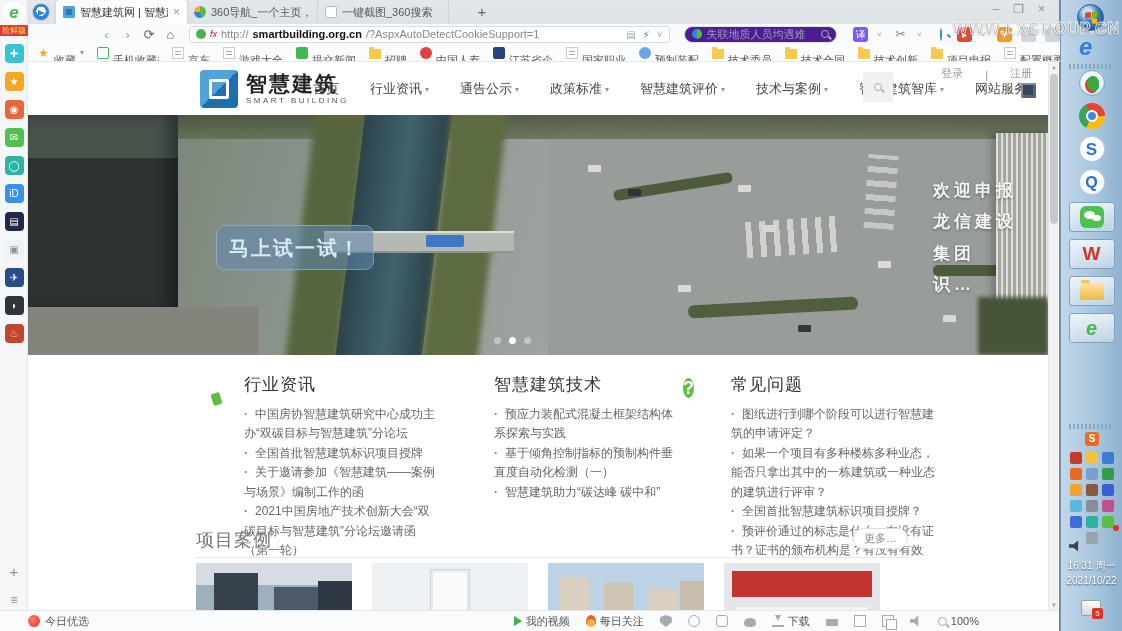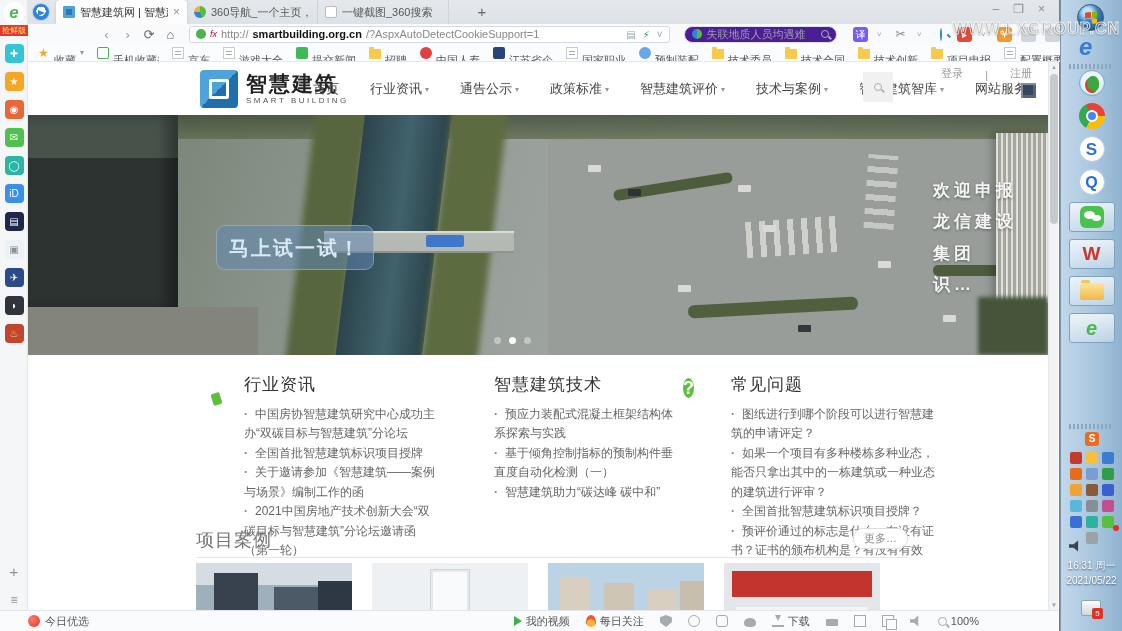--- a/index.html
+++ b/index.html
@@ -649,21 +649,21 @@
         <span class="tri" style="background: rgb(196, 79, 142);"></span>
         <span class="tri" style="background: rgb(58, 111, 216);"></span>
         <span class="tri" style="background: rgb(43, 179, 160);"></span>
         <span class="tri" style="background: rgb(87, 193, 61);"></span>
         <span class="tri" style="background: rgb(154, 162, 170);"></span>
       </div>
     <span class="spk"></span>
     <span class="red-dot"></span>
     <div class="clock">
       <div>16:31 周一</div>
-      <div>2021/05/22</div>
+      <div>2021/10/22</div>
     </div>
     <span class="tb-badge">
       <span class="tb-badge-num">5</span>
     </span>
   </div>
 
   <div class="watermark">
     <div class="wm2">WWW.LXGROUP.CN</div>
   </div>
 </div>

